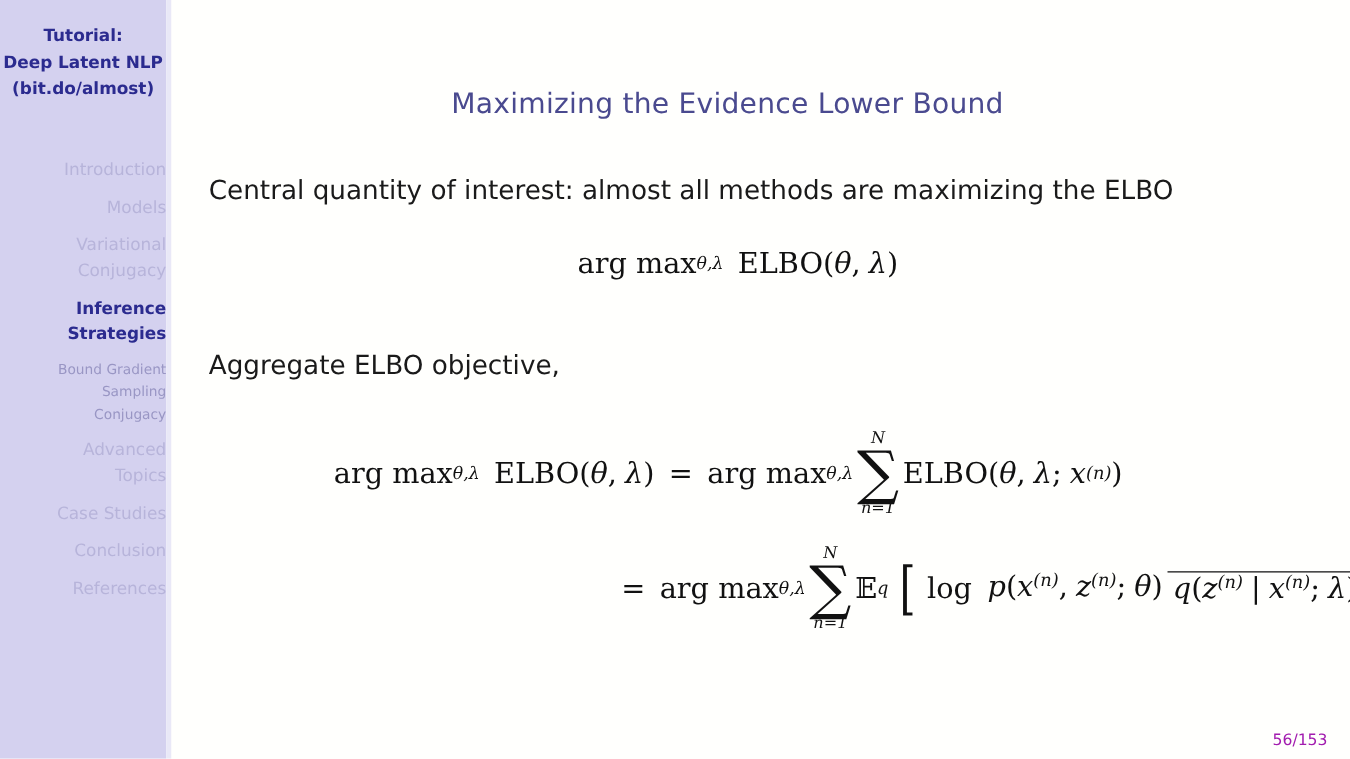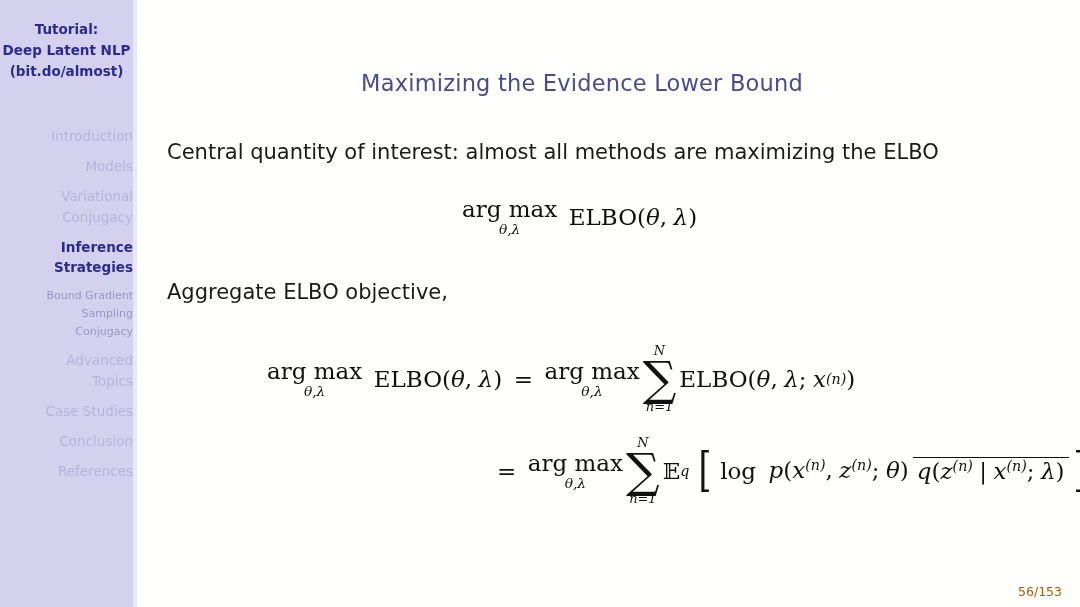--- a/index.html
+++ b/index.html
@@ -106,21 +106,21 @@
     align-items: center;
     white-space: nowrap;
   }
   #eq1 { left: 325px; top: 198px; font-size: 23px; }
   #eq2 { left: 130px; top: 345px; font-size: 23px; }
   #eq3 { left: 360px; top: 437px; font-size: 23px; }
 
   
   .oplim {
     display: inline-flex;
-    flex-direction: column;
+    flex-direction: row;
     align-items: center;
     justify-content: center;
     vertical-align: middle;
     line-height: 1;
   }
   .oplim .op { font-size: 1em; }
   .oplim .lim {
     font-size: 0.60em;
     margin-top: 2px;
   }
@@ -169,21 +169,21 @@
     font-family: "DejaVu Serif", serif;
     line-height: 0.78;
     transform: scaleX(0.72);
     vertical-align: middle;
   }
 
   
   #page-number {
     position: absolute;
     right: 18px; bottom: 8px;
-    color: #a16207;
+    color: #a21caf;
     font-size: 12.5px;
     font-family: "DejaVu Sans", sans-serif;
   }
 </style>
 </head>
 <body>
 
 <div id="slide">
 
   <div id="sidebar"></div>

